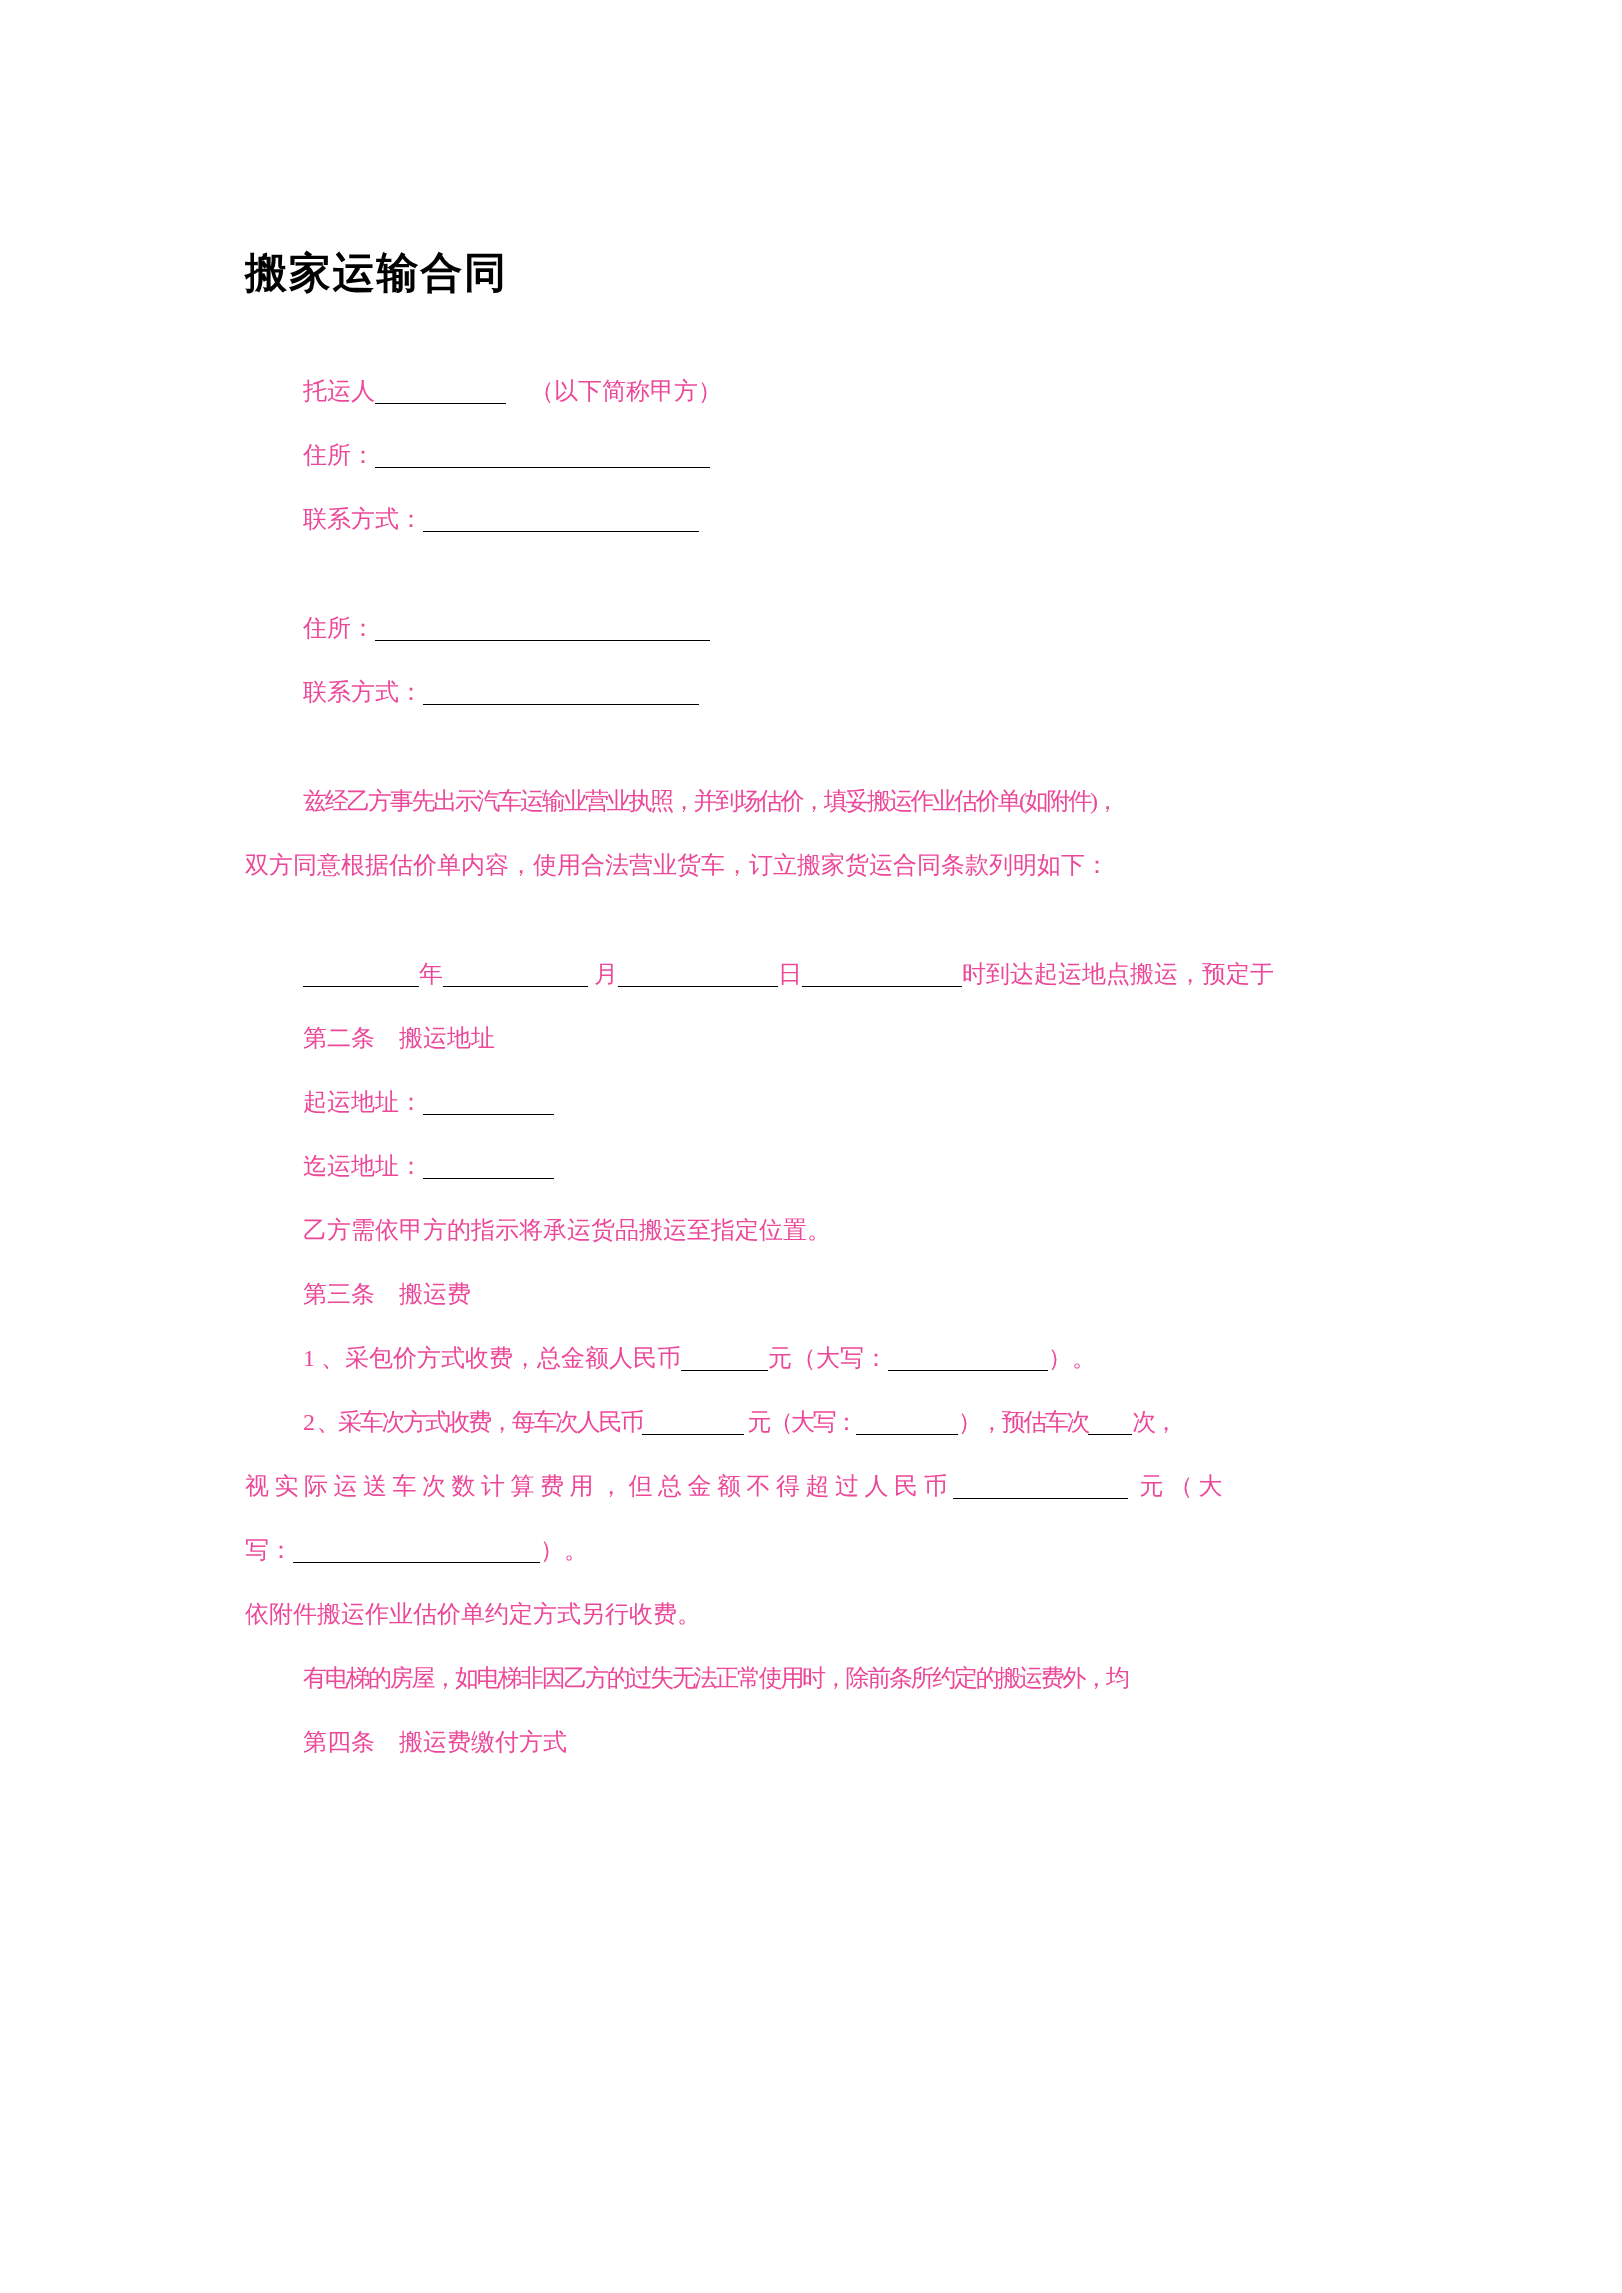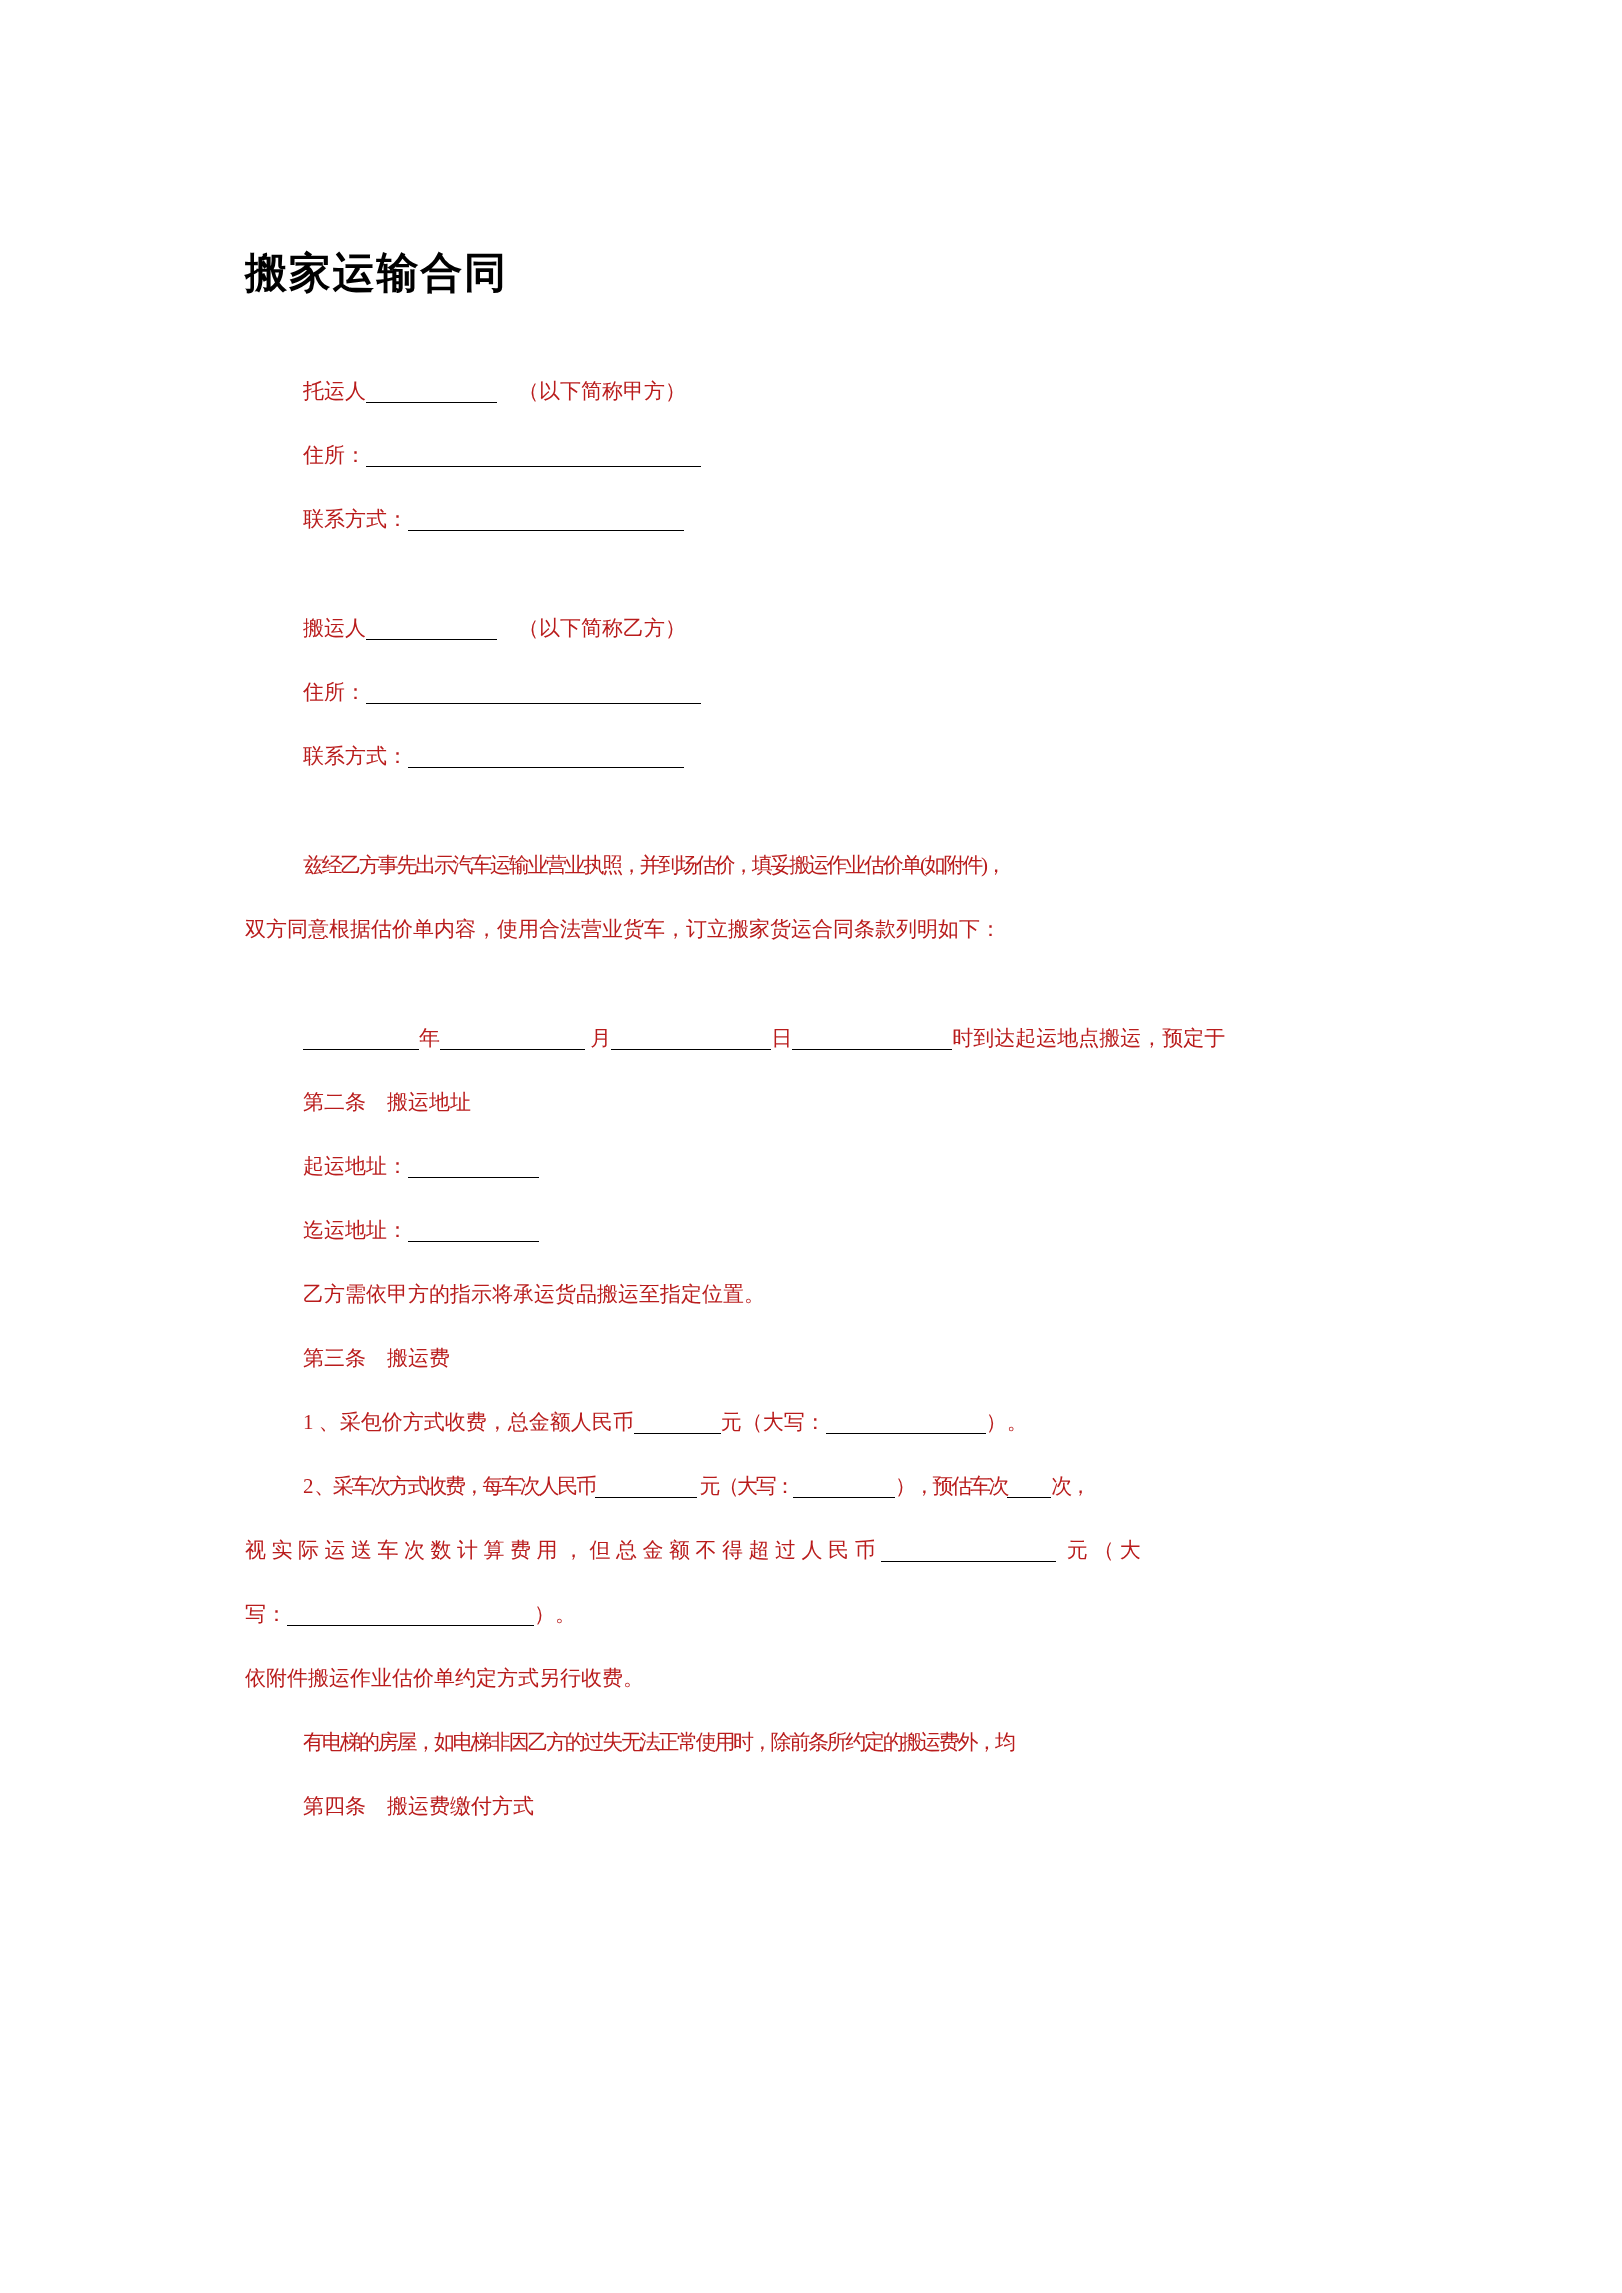--- a/index.html
+++ b/index.html
@@ -21,24 +21,24 @@
   .title {
     font-size: 42px;
     font-weight: bold;
     letter-spacing: 1.8px;
     line-height: 65px;
     margin-bottom: 53px;
     white-space: nowrap;
   }
   .doc-body { width: 1134px; }
   .line {
-    font-size: 21px;
+    font-size: 24px;
     line-height: 64px;
     white-space: nowrap;
-    color: #b91c1c;
+    color: #ec4899;
   }
   .indent { padding-left: 58px; }
   .tight  { letter-spacing: -2.3px; }
   .spread { letter-spacing: 5.5px; }
   .spacer { height: 45px; }
   .blank {
     display: inline-block;
     height: 0.9em;
     border-bottom: 1.8px solid #000000;
     vertical-align: -4.5px;
@@ -48,21 +48,20 @@
 </head>
 <body>
 
 <div class="page">
   <div class="title">搬家运输合同</div>
   <div class="doc-body" id="doc-body">
       <div class="line indent"><span>托运人</span><span class="blank" style="width: 131px;"></span><span>　（以下简称甲方）</span></div>
       <div class="line indent"><span>住所：</span><span class="blank" style="width: 335px;"></span></div>
       <div class="line indent"><span>联系方式：</span><span class="blank" style="width: 276px;"></span></div>
       <div class="spacer"></div>
-      <div class="line indent"><span>搬运人</span><span class="blank" style="width: 131px;"></span><span>　（以下简称乙方）</span></div>
       <div class="line indent"><span>住所：</span><span class="blank" style="width: 335px;"></span></div>
       <div class="line indent"><span>联系方式：</span><span class="blank" style="width: 276px;"></span></div>
       <div class="spacer"></div>
       <div class="line indent tight"><span>兹经乙方事先出示汽车运输业营业执照，并到场估价，填妥搬运作业估价单(如附件)，</span></div>
       <div class="line"><span>双方同意根据估价单内容，使用合法营业货车，订立搬家货运合同条款列明如下：</span></div>
       <div class="spacer"></div>
       <div class="line indent"><span class="blank" style="width: 116px;"></span><span>年</span><span class="blank" style="width: 145px;"></span><span>&nbsp;月</span><span class="blank" style="width: 160px;"></span><span>日</span><span class="blank" style="width: 160px;"></span><span>时到达起运地点搬运，预定于</span></div>
       <div class="line indent"><span>第二条　搬运地址</span></div>
       <div class="line indent"><span>起运地址：</span><span class="blank" style="width: 131px;"></span></div>
       <div class="line indent"><span>迄运地址：</span><span class="blank" style="width: 131px;"></span></div>

